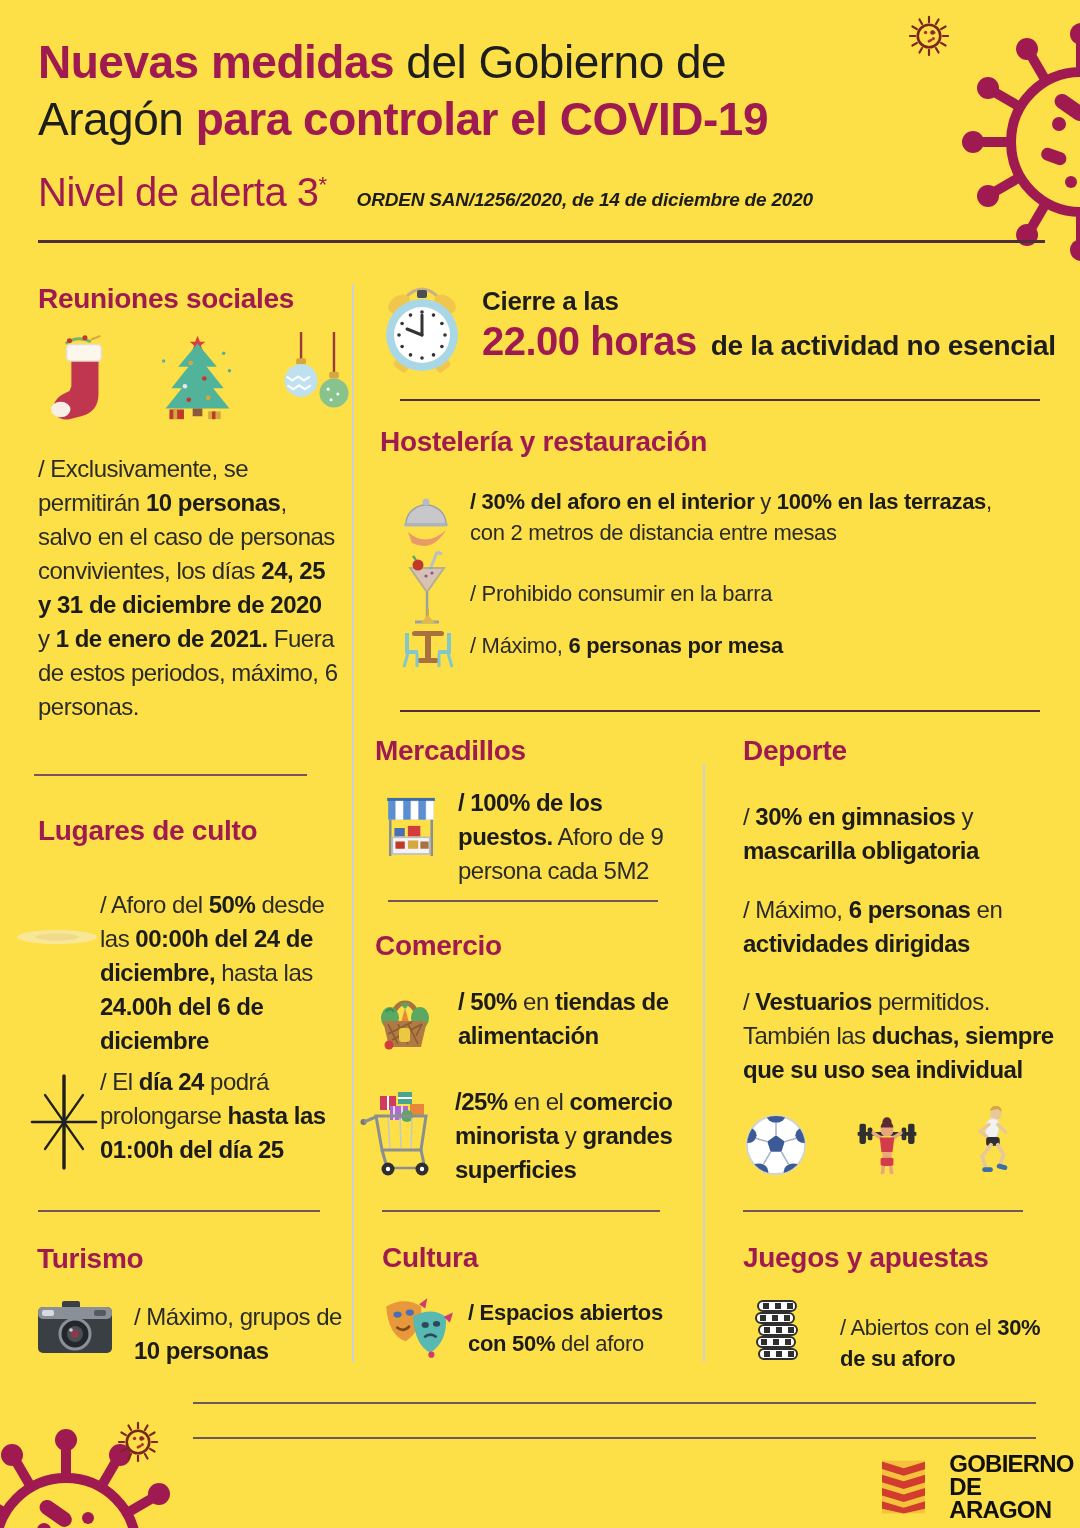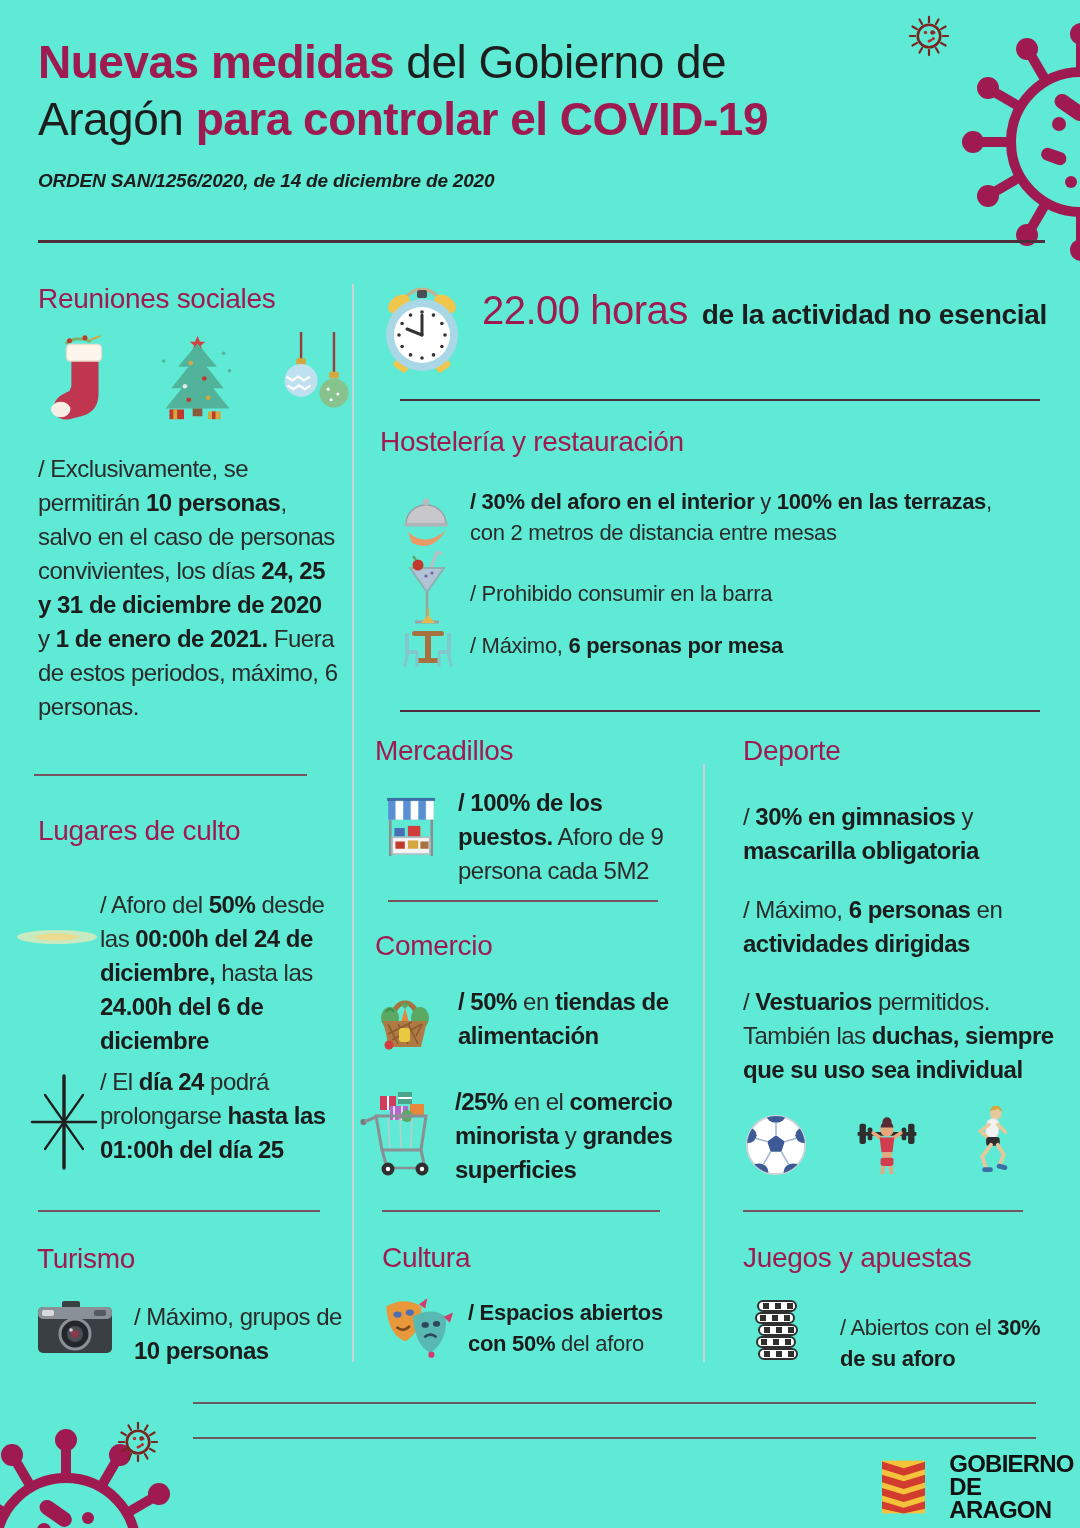--- a/index.html
+++ b/index.html
@@ -6,48 +6,48 @@
     --accent:#a01a52;
     --ink:#2b2b2b;
     --bold-ink:#1c1c1c;
     --hr-dark:#4f2e3c;
     --hr-soft:#76555f;
     --vr-light:#cfd2d4;
   }
   html,body{margin:0;padding:0;background:#fff;}
   .page{
     position:relative;width:1080px;height:1528px;margin:0 auto;
-    background:#5eead4;overflow:hidden;color:var(--ink);
+    background:#fde047;overflow:hidden;color:var(--ink);
     font-family:"Liberation Sans", sans-serif;
   }
   .abs{position:absolute;}
   .hr{position:absolute;height:3px;background:var(--hr-dark);}
   .hr.soft{height:2px;background:var(--hr-soft);}
   .vr{position:absolute;width:2px;background:var(--vr-light);}
 
   
   .title{font-size:46px;line-height:57px;font-weight:400;color:#1d1d1d;letter-spacing:-0.5px;}
   .title .ab{color:var(--accent);font-weight:700;}
   .nivel-row{display:flex;align-items:baseline;gap:30px;}
   .nivel{font-size:40px;color:var(--accent);font-weight:400;letter-spacing:-0.5px;}
   .nivel sup{font-size:22px;}
   .orden{font-style:italic;font-weight:700;font-size:19px;color:#1d1d1d;letter-spacing:-0.2px;}
 
   
-  .sec-title{font-size:28px;font-weight:400;color:var(--accent);letter-spacing:-0.3px;margin:0;}
+  .sec-title{font-size:28px;font-weight:700;color:var(--accent);letter-spacing:-0.3px;margin:0;}
 
   
   .txt{font-size:24px;line-height:34px;letter-spacing:-0.5px;color:var(--ink);}
   .txt .b{font-weight:700;color:var(--bold-ink);}
   .txt.small{font-size:22px;line-height:31px;letter-spacing:-0.3px;}
 
   
   .closure-pre{font-size:26px;font-weight:700;color:#1d1d1d;letter-spacing:-0.3px;}
   .closure-line2{display:flex;align-items:baseline;gap:14px;margin-top:2px;}
-  .closure-time{font-size:40px;font-weight:400;color:var(--accent);letter-spacing:-0.5px;}
+  .closure-time{font-size:40px;font-weight:700;color:var(--accent);letter-spacing:-0.5px;}
   .closure-post{font-size:28px;font-weight:700;color:#1d1d1d;letter-spacing:-0.3px;}
 
   .icon-row{display:flex;align-items:flex-end;}
 
   
   .finfo{font-size:14px;letter-spacing:0.4px;font-weight:700;}
   .finfo .bullet{color:#7a4a58;margin-right:10px;font-size:12px;}
   .finfo .lab{color:#a45872;}
   .finfo .url{color:#8a1e44;}
   .logo{display:flex;align-items:center;gap:24px;}
@@ -131,20 +131,21 @@
       <circle cx="34" cy="26" r="2.6" fill="#8a2a2a"></circle>
     </g>
   </defs>
 </svg>
 
 <div class="page">
 
   <header class="abs" style="left:38px;top:34px;">
     <h1 class="title" style="margin:0"><span class="ab">Nuevas medidas</span><span> del Gobierno de</span><br><span>Aragón </span><span class="ab">para controlar el COVID-19</span></h1>
     <div class="nivel-row" style="margin-top:22px">
+      <div class="nivel"><span>Nivel de alerta 3</span><sup>*</sup></div>
       <div class="orden">ORDEN SAN/1256/2020, de 14 de diciembre de 2020</div>
     </div>
   </header>
 
   <svg class="abs" style="left:903px;top:10px" width="52" height="52" viewBox="0 0 60 60">
       <use href="#smallvirus"></use>
     </svg>
   <svg class="abs" style="left:953px;top:22px" width="250" height="245" viewBox="0 0 250 245">
       <use href="#bigvirus"></use>
     </svg>
@@ -261,20 +262,21 @@
           <circle cx="28.1" cy="46.5" r="1.8"></circle>
           <circle cx="36.5" cy="38.1" r="1.8"></circle>
         <circle cx="48" cy="35" r="1.8"></circle>
           <circle cx="59.5" cy="38.1" r="1.8"></circle>
           <circle cx="67.9" cy="46.5" r="1.8"></circle>
       </g>
       <line x1="48" y1="58" x2="48" y2="38" stroke="#333" stroke-width="3" stroke-linecap="round"></line>
       <line x1="48" y1="58" x2="33" y2="52" stroke="#333" stroke-width="3" stroke-linecap="round"></line>
     </svg>
     <div class="abs" style="left:482px;top:286px">
+      <div class="closure-pre">Cierre a las</div>
       <div class="closure-line2">
         <span class="closure-time">22.00 horas</span>
         <span class="closure-post">de la actividad no esencial</span>
       </div>
     </div>
   </section>
 
   <div class="hr" style="left:400px;top:399px;width:640px;height:2px"></div>
 
   <section>

